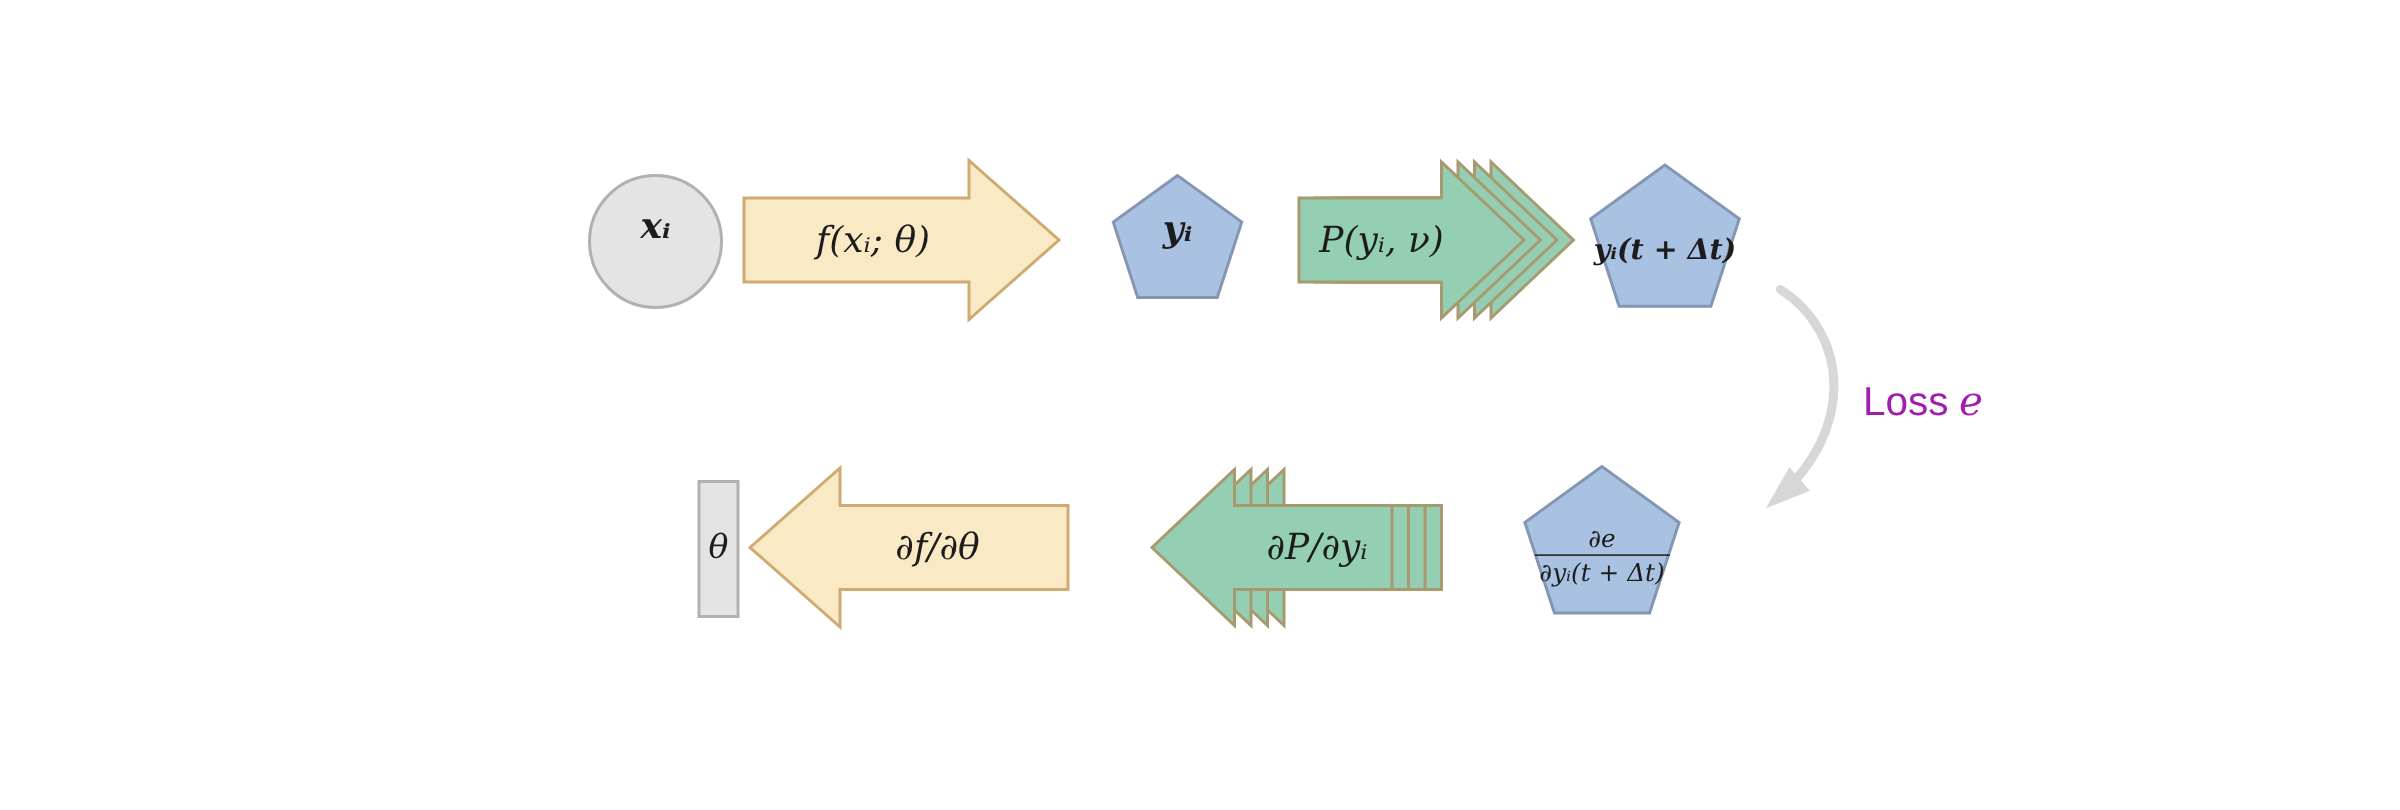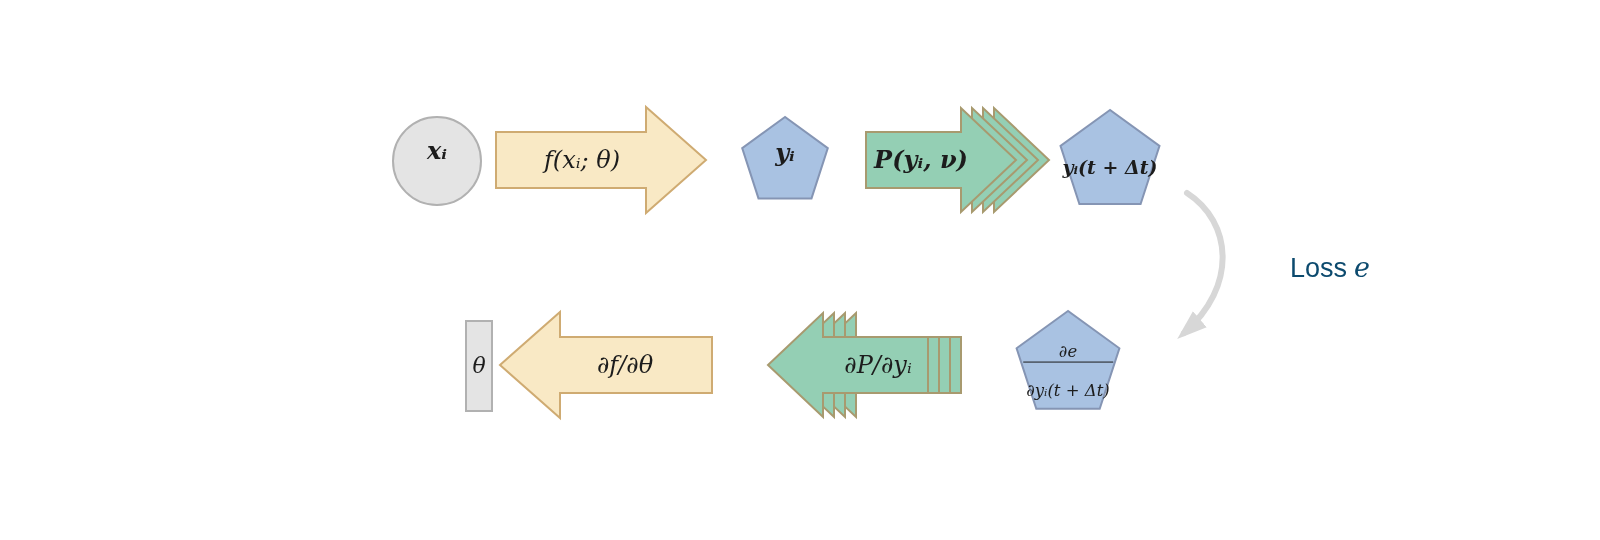--- a/index.html
+++ b/index.html
@@ -25,39 +25,38 @@
   .math-lg { font-size: 24px; }
   .math-md { font-size: 19px; }
   .math-sm { font-size: 22px; }
   .node-label { font-weight: 700; }
   .loss-label {
     position: absolute;
     transform: translate(-50%, -50%);
     font-family: "Liberation Sans", sans-serif;
     font-style: normal;
     font-size: 27px;
-    color: #0c4a6e;
+    color: #a21caf;
     white-space: nowrap;
-    margin-left: 48px;
   }
   .loss-label .loss-var {
     font-family: "DejaVu Serif", serif;
     font-style: italic;
     margin-left: 7px;
   }
   .fraction {
     display: flex;
     flex-direction: column;
     align-items: center;
     font-size: 16.5px;
     line-height: 1.3;
   }
   .fraction .den {
     border-top: 1.6px solid #1c1c1c;
-    padding: 17px 3px 0 3px;
+    padding: 1px 3px 0 3px;
   }
 </style>
 </head>
 <body>
 
 <div class="stage">
 
   <svg width="1600" height="540" viewBox="0 0 1600 540">
     <defs>
       <marker id="loss-arrowhead" viewBox="0 0 10 7" refX="7" refY="3.5" markerWidth="5" markerHeight="4" orient="auto">
@@ -91,21 +90,21 @@
 
     <rect x="466" y="321" width="26" height="90" stroke-width="2" fill="#e4e4e4" stroke="#b1b1b1"></rect>
   </svg>
 
   <div class="label math-lg node-label" style="left:437px; top:151px;">xᵢ</div>
 
   <div class="label math-lg" style="left:582px; top:160px;text-align:right;">f(xᵢ; θ)</div>
 
   <div class="label math-lg node-label" style="left:785px; top:153px;">yᵢ</div>
 
-  <div class="label math-lg" style="left:921px; top:160px;font-weight:bold;">P(yᵢ, ν)</div>
+  <div class="label math-lg" style="left:921px; top:160px;">P(yᵢ, ν)</div>
 
   <div class="label math-md node-label" style="left:1110px; top:167px;text-align:center;">yᵢ(t + Δt)</div>
 
   <div class="loss-label" style="left:1282px; top:268px;">
     <span>Loss</span><span class="loss-var">e</span>
   </div>
 
   <div class="label fraction" style="left:1068px; top:371px;">
     <span class="num">∂e</span>
     <span class="den">∂yᵢ(t + Δt)</span>

